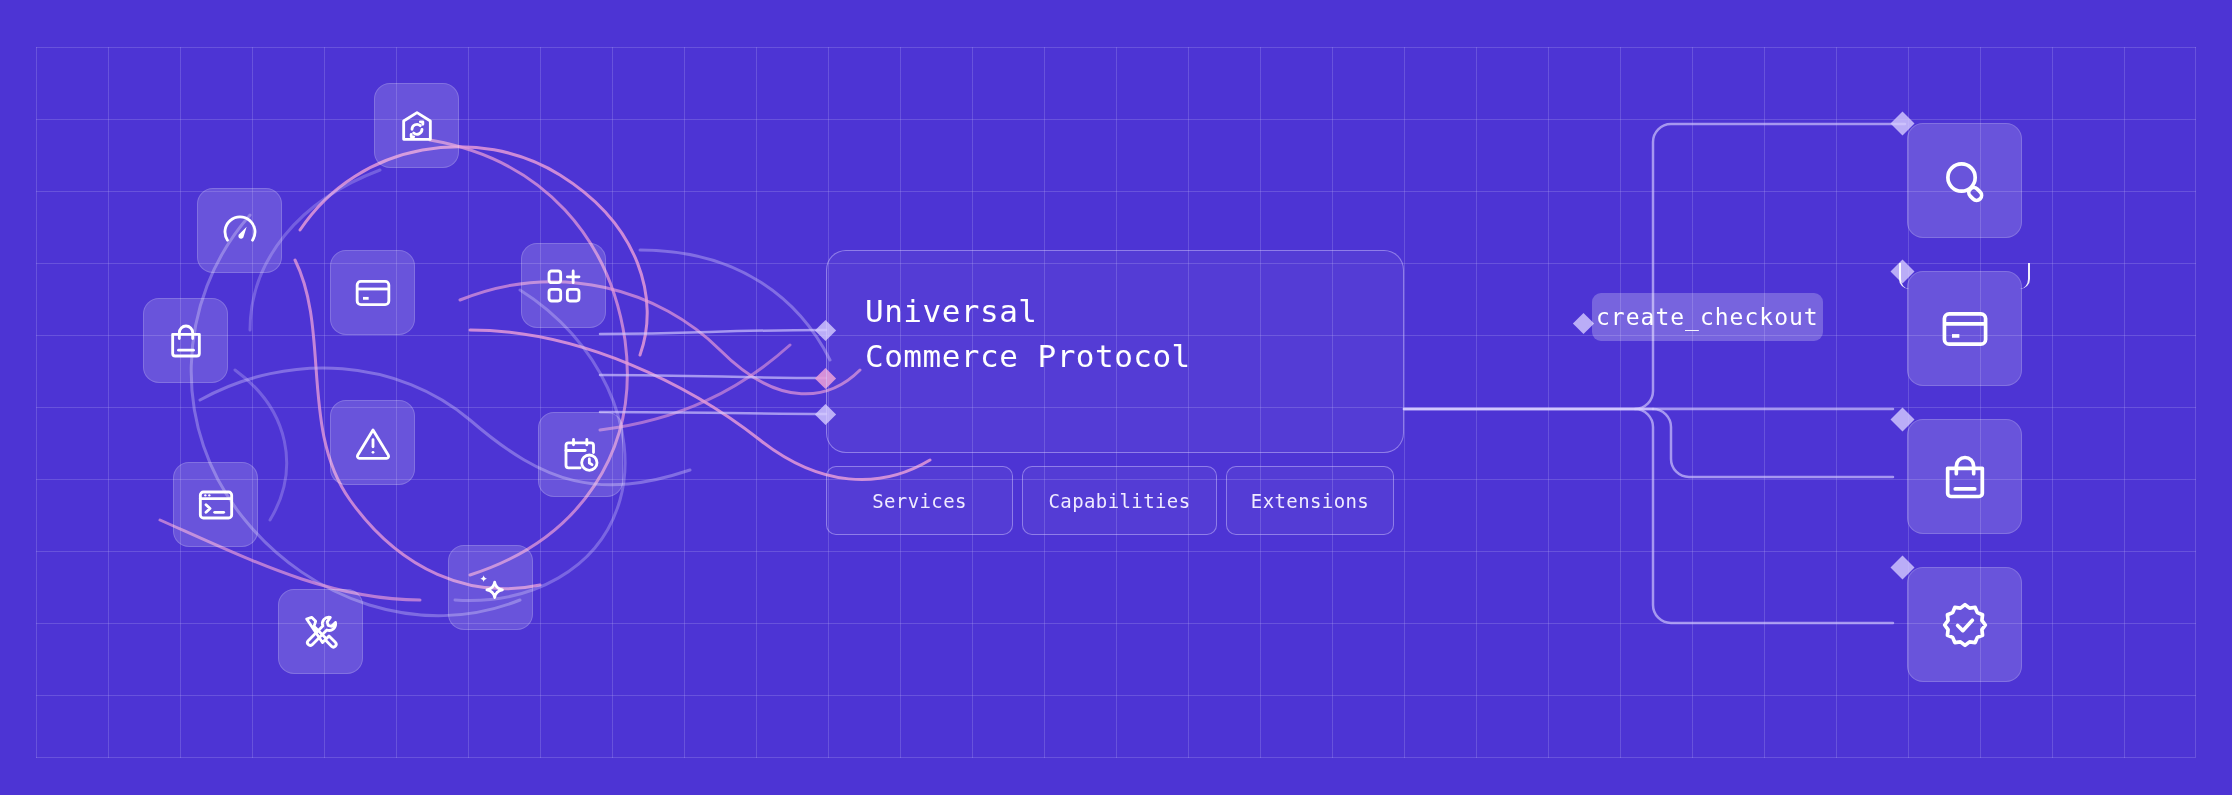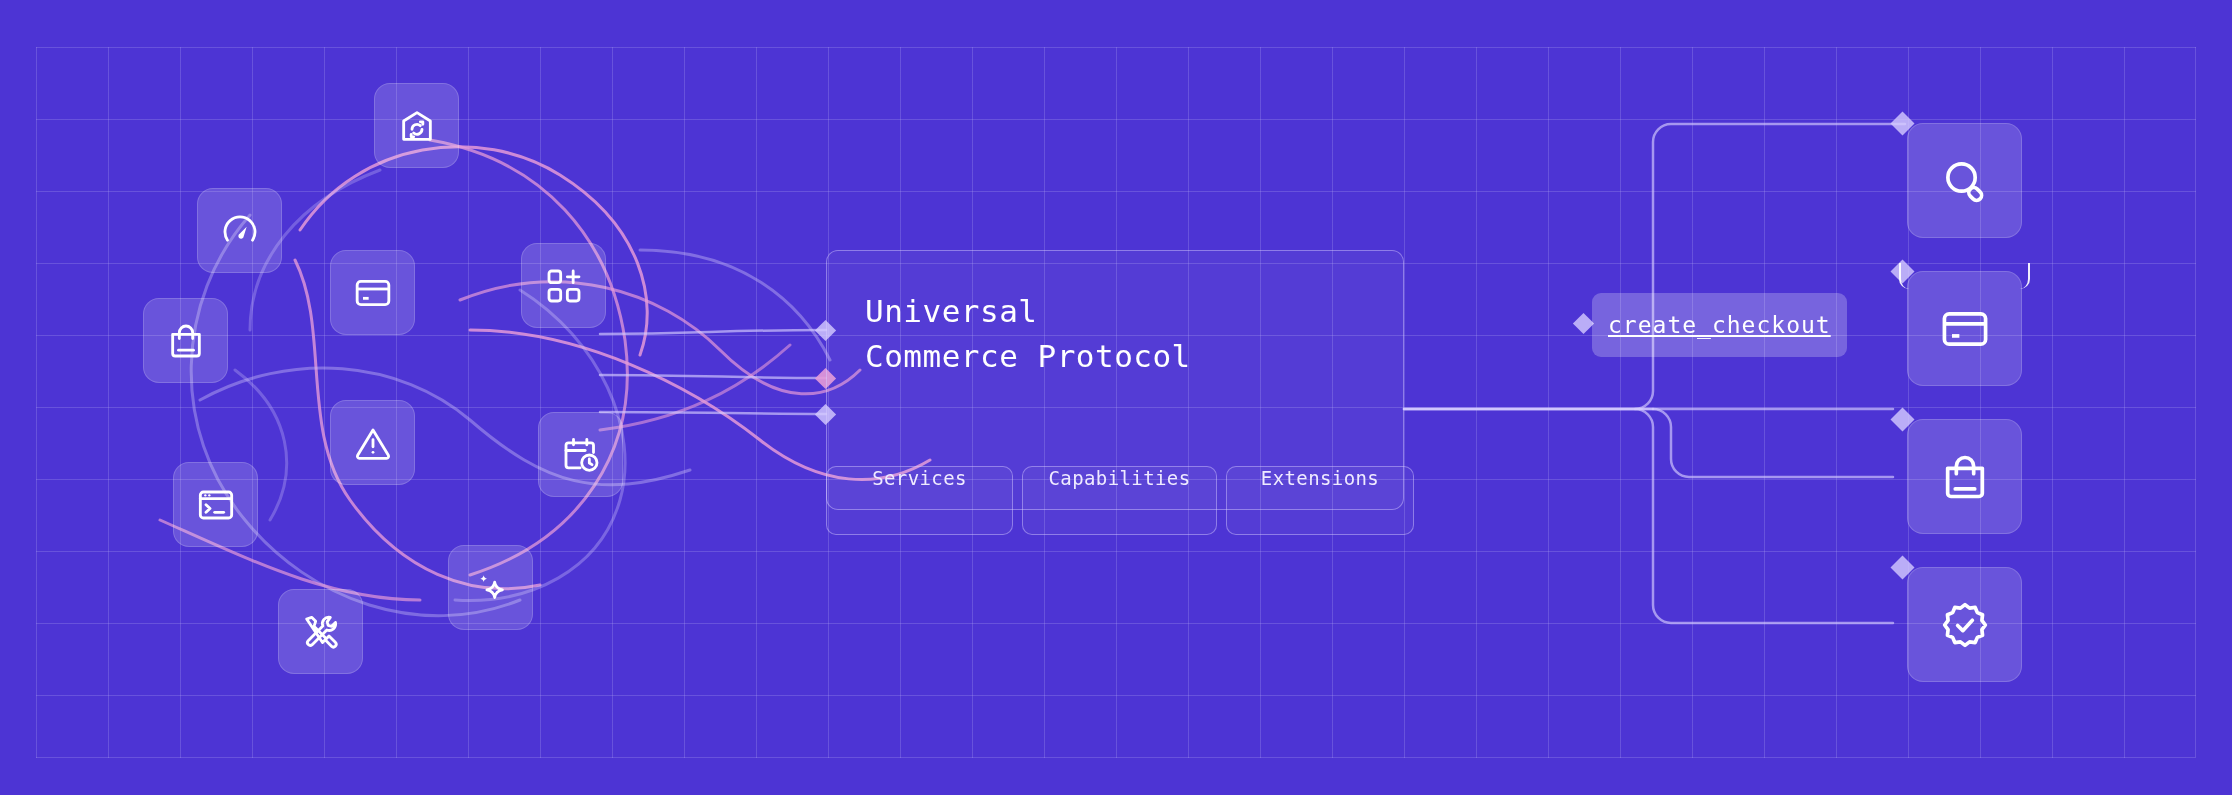--- a/index.html
+++ b/index.html
@@ -41,59 +41,58 @@
     content:""; position:absolute; width:26px; height:26px;
     border:2.5px solid rgba(255,255,255,0.92);
   }
   .framed::before { left:-9px; top:-9px; border-right:none; border-bottom:none; border-radius:10px 0 0 0; }
   .framed::after  { right:-9px; top:-9px; border-left:none; border-bottom:none; border-radius:0 10px 0 0; }
   .frame-b::before { left:-9px; bottom:-9px; border-right:none; border-top:none; border-radius:0 0 0 10px; }
   .frame-b::after  { right:-9px; bottom:-9px; border-left:none; border-top:none; border-radius:0 0 10px 0; }
 
   #main-panel {
     position:absolute;
-    left:826px; top:250px; width:578px; height:260px;
+    left:826px; top:250px; width:578px; height:203px;
     border:1.5px solid rgba(214,205,255,0.45);
-    border-radius:12px;
+    border-radius:20px;
     background:rgba(255,255,255,0.045);
     z-index:6;
     padding:38px 0 0 38px;
   }
   #panel-title {
     color:#ffffff;
     font-size:31px;
     line-height:45px;
     letter-spacing:0.5px;
     white-space:pre-line;
   }
   #tabs { position:absolute; left:826px; top:466px; display:flex; gap:9px; z-index:6; }
   .tab {
     height:69px;
     border:1.5px solid rgba(214,205,255,0.45);
     border-radius:10px;
     background:rgba(255,255,255,0.045);
-    display:flex; align-items:flex-start; justify-content:center;
+    display:flex; align-items:center; justify-content:center;
     color:#efeaff; font-size:19px; letter-spacing:0.4px;
     padding:0 26px;
   }
   #tab-0 { width:187px; }
   #tab-1 { width:195px; }
-  #tab-2 { width:188px; }
+  #tab-2 { width:168px; }
 
   #op-pill {
     position:absolute;
     left:1592px; top:293px;
-    height:64px;
+    height:48px;
     background:rgba(255,255,255,0.24);
     border-radius:9px;
     display:flex; align-items:center;
-    padding:0 16px;
+    padding:0 4px;
     color:#ffffff; font-size:23px; letter-spacing:1px;
     z-index:6;
-    text-decoration:underline;
   }
 </style>
 </head>
 <body>
 
 <div id="stage">
 
   <div id="gridlayer"></div>
 
   <svg id="curves" class="layer">

